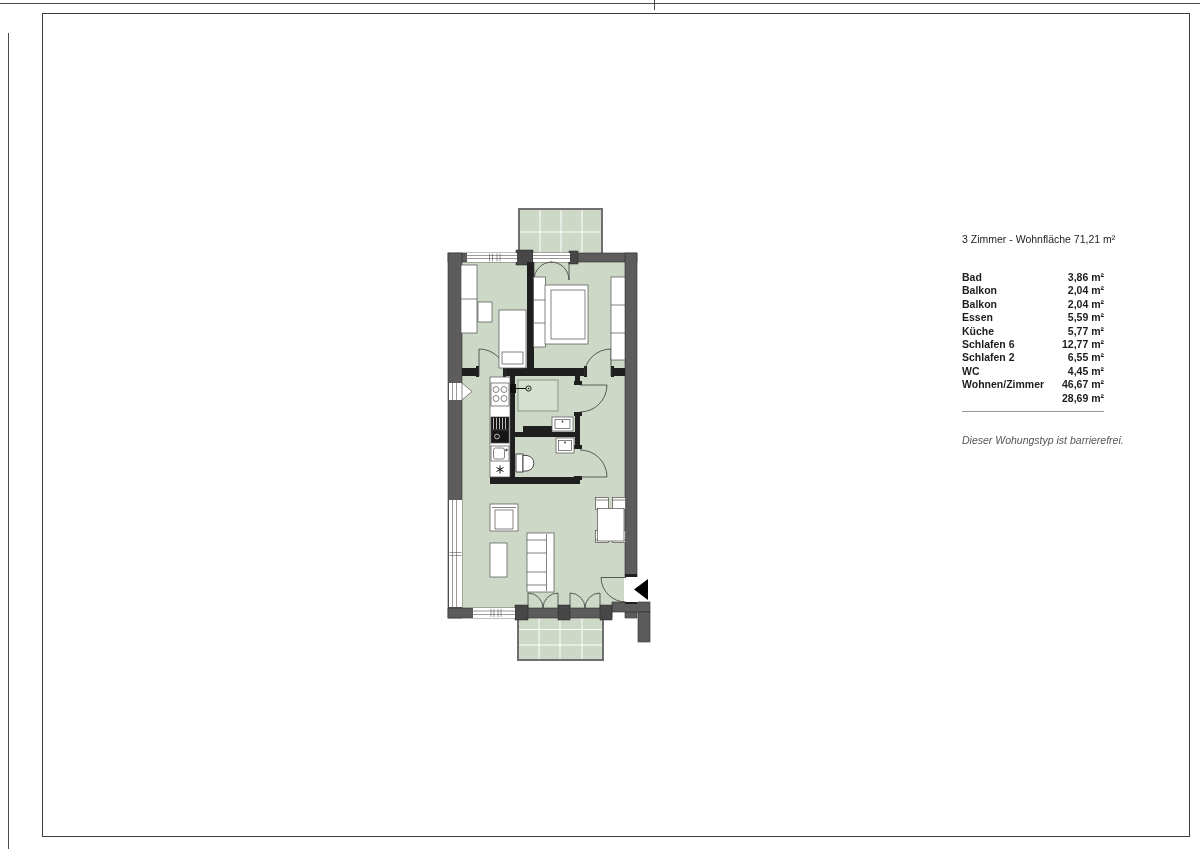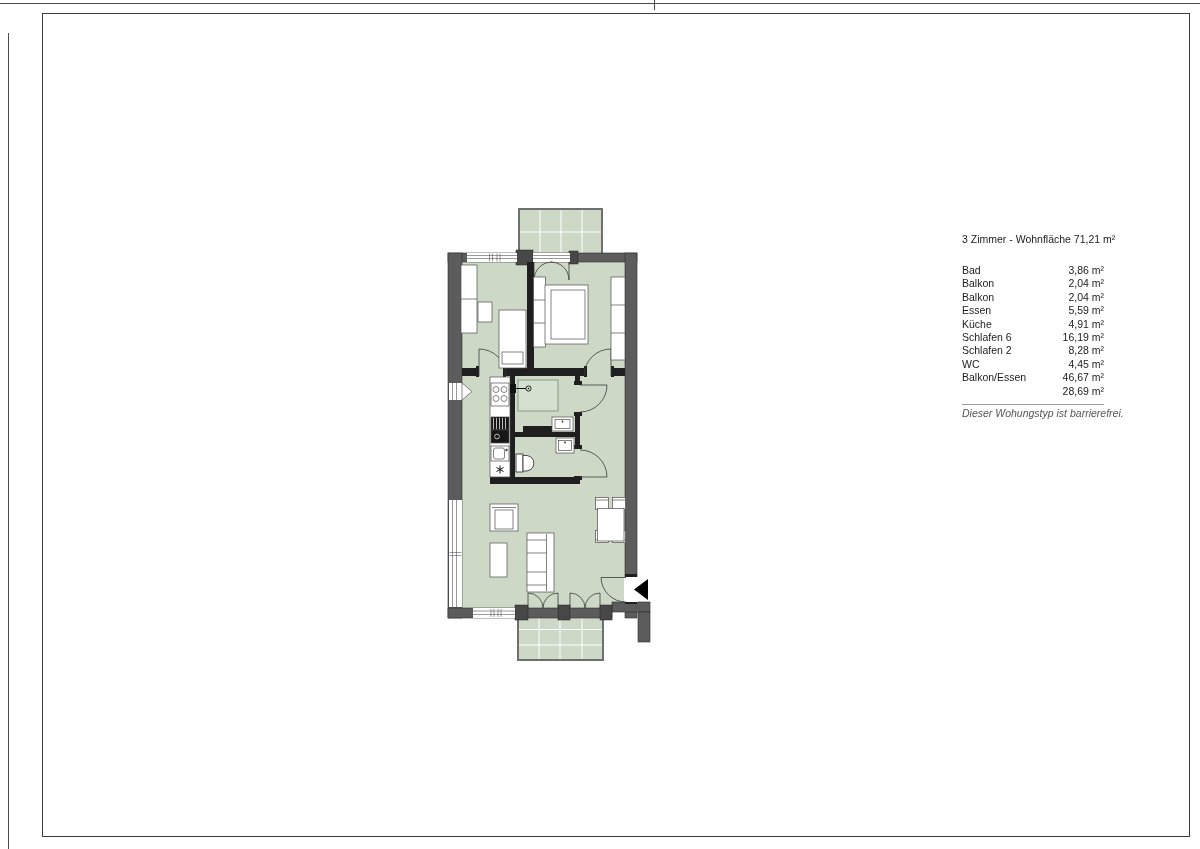--- a/index.html
+++ b/index.html
@@ -6,25 +6,25 @@
   body{
     width:1200px;height:849px;position:relative;background:#ffffff;
     font-family:"Liberation Sans", sans-serif;overflow:hidden;
   }
   .outer-top{position:absolute;left:0;top:3px;width:1200px;height:0;border-top:1.2px solid #4a4a4a;}
   .top-tick{position:absolute;left:654px;top:0;height:10px;width:0;border-left:1.2px solid #4a4a4a;}
   .outer-left{position:absolute;left:8px;top:33px;height:816px;width:0;border-left:1.2px solid #4a4a4a;}
   .frame{position:absolute;left:42px;top:13px;width:1146px;height:822px;border:1.5px solid #3c3c3c;}
   .plan{position:absolute;left:440px;top:195px;width:225px;height:470px;}
   .legend{position:absolute;left:962px;top:233px;width:142px;color:#1c1c1c;font-size:10.5px;}
-  .legend-title{line-height:13px;margin-bottom:18px;white-space:nowrap;}
-  .lrow{display:flex;justify-content:space-between;line-height:13.4px;}
+  .legend-title{line-height:13px;margin-bottom:25px;white-space:nowrap;}
+  .lrow{display:flex;justify-content:space-between;line-height:13.4px;font-weight:bold;}
   .lrow .val{text-align:right;}
   .legend-rule{border-top:1.8px solid #999;margin-top:6px;}
-  .legend-note{margin-top:2px;font-style:italic;color:#555;white-space:nowrap;}
+  .legend-note{margin-top:22px;font-style:italic;color:#555;white-space:nowrap;}
 </style>
 </head>
 <body>
 
 <div class="outer-top"></div>
 <div class="top-tick"></div>
 <div class="outer-left"></div>
 <div class="frame"></div>
 
 <svg class="plan" viewBox="440 195 225 470" width="225" height="470" xmlns="http://www.w3.org/2000/svg">
@@ -317,36 +317,36 @@
     <div class="lrow">
         <span>Balkon</span>
         <span class="val">2,04 m²</span>
       </div>
     <div class="lrow">
         <span>Essen</span>
         <span class="val">5,59 m²</span>
       </div>
     <div class="lrow">
         <span>Küche</span>
-        <span class="val">4,91 m²</span>
+        <span class="val">5,77 m²</span>
       </div>
     <div class="lrow">
         <span>Schlafen 6</span>
-        <span class="val">16,19 m²</span>
+        <span class="val">12,77 m²</span>
       </div>
     <div class="lrow">
         <span>Schlafen 2</span>
-        <span class="val">8,28 m²</span>
+        <span class="val">6,55 m²</span>
       </div>
     <div class="lrow">
         <span>WC</span>
         <span class="val">4,45 m²</span>
       </div>
     <div class="lrow">
-        <span>Balkon/Essen</span>
+        <span>Wohnen/Zimmer</span>
         <span class="val">46,67 m²</span>
       </div>
     <div class="lrow">
         <span></span>
         <span class="val">28,69 m²</span>
       </div>
   </div>
   <div class="legend-rule"></div>
   <div class="legend-note">Dieser Wohungstyp ist barrierefrei.</div>
 </div>

